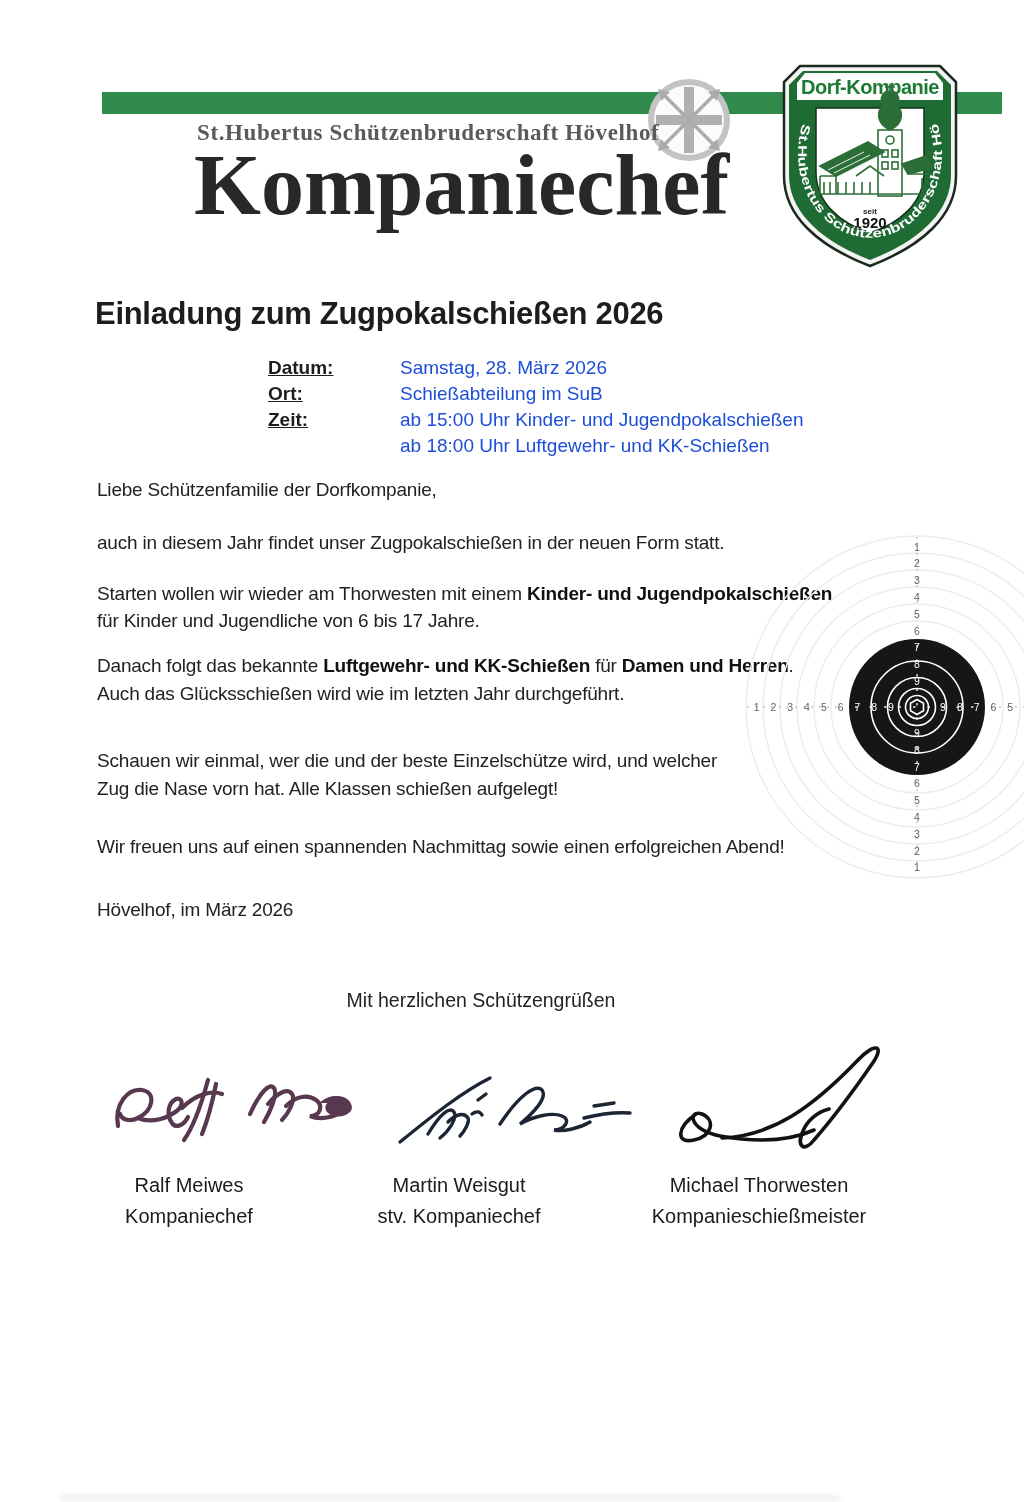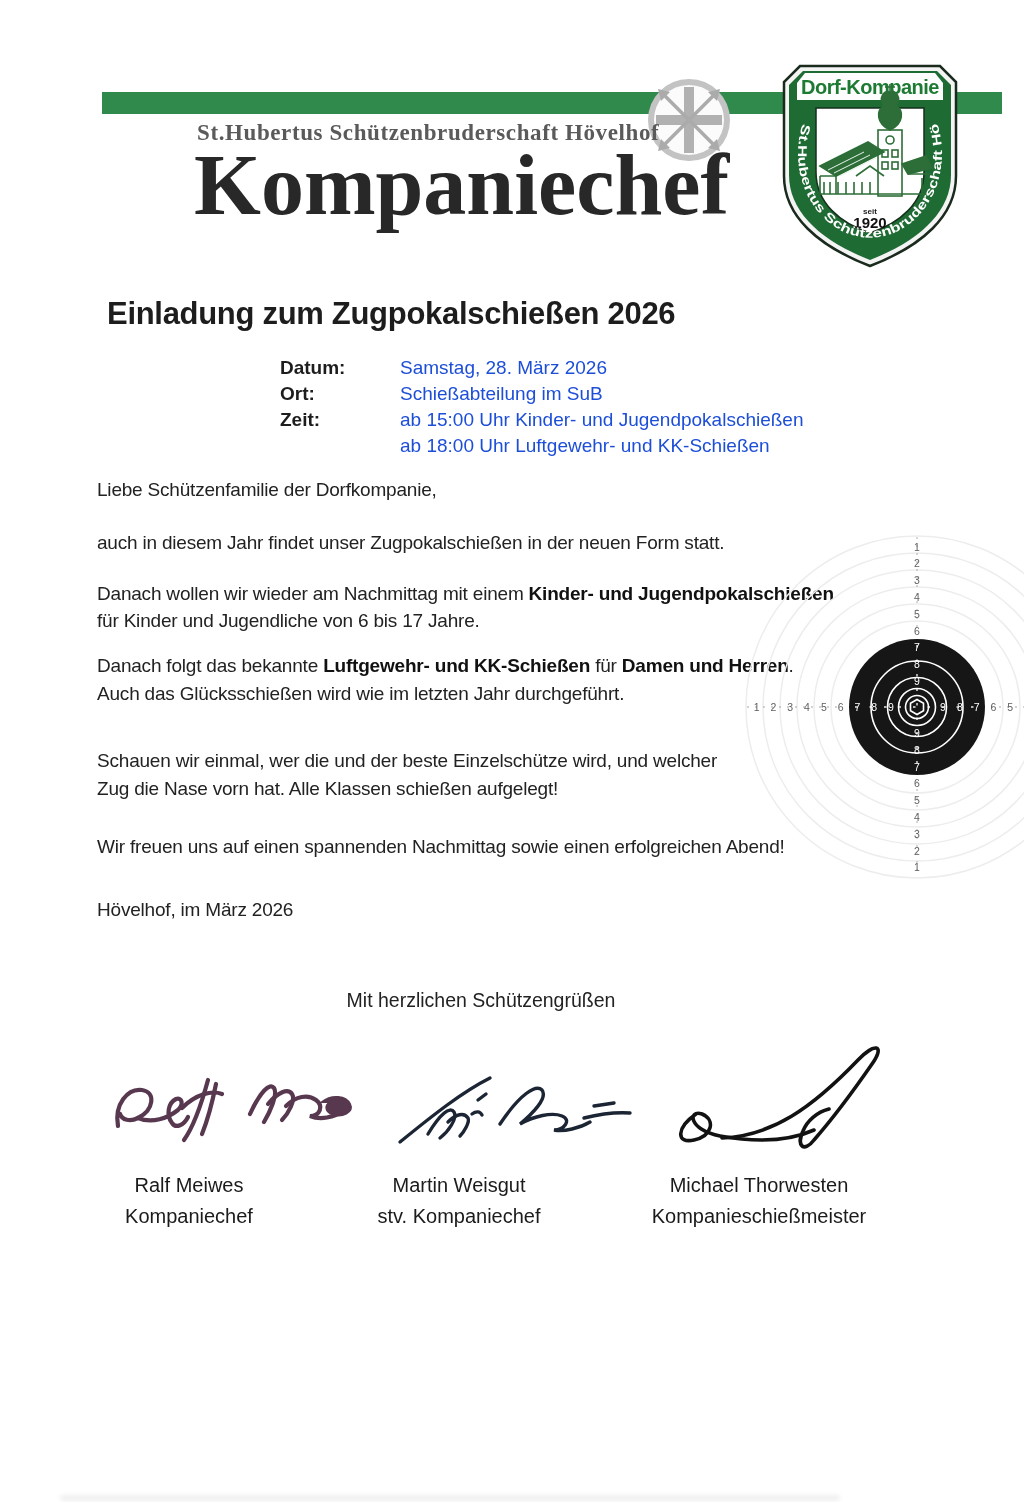--- a/index.html
+++ b/index.html
@@ -7,24 +7,24 @@
         font-family:"Liberation Sans",sans-serif;color:#222;}
   
   .green-bar{position:absolute;left:102px;top:92px;width:900px;height:22px;background:#2f8a4c;}
   .emblem{position:absolute;left:645px;top:76px;}
   .org-line{position:absolute;left:197px;top:120px;font-family:"Liberation Serif",serif;
             font-weight:600;font-size:23px;letter-spacing:.6px;color:#5a5a5a;white-space:nowrap;}
   .company{position:absolute;left:194px;top:142px;font-family:"Liberation Serif",serif;
            font-weight:600;font-size:86px;line-height:86px;color:#282828;white-space:nowrap;}
   .badge{position:absolute;left:772px;top:64px;}
   
-  .doc-title{position:absolute;left:107px;top:296px;font-size:31px;font-weight:bold;
+  .doc-title{position:absolute;left:95px;top:296px;font-size:31px;font-weight:bold;
              letter-spacing:-.3px;color:#1d1d1d;white-space:nowrap;}
   .drow{position:absolute;font-size:19px;white-space:nowrap;}
-  .dlabel{position:absolute;left:280px;font-weight:bold;color:#1d1d1d;}
+  .dlabel{position:absolute;left:268px;font-weight:bold;text-decoration:underline;color:#1d1d1d;}
   .dvalue{position:absolute;left:400px;color:#1d4ed8;}
   .bline{position:absolute;left:97px;font-size:19px;letter-spacing:-.2px;color:#222;white-space:nowrap;}
   .bline b{color:#111;}
   .closing{position:absolute;left:470px;top:989px;transform:translateX(-50%);
            font-size:19.5px;color:#222;white-space:nowrap;margin-left:11px;}
   
   .target{position:absolute;left:738px;top:532px;}
   .tnum{font-family:"Liberation Sans",sans-serif;font-size:10.5px;fill:#606060;
         text-anchor:middle;dominant-baseline:central;}
   .tnum.in{fill:#ffffff;}
@@ -113,21 +113,21 @@
       <span class="dlabel">Zeit:</span>
       <span class="dvalue">ab 15:00 Uhr Kinder- und Jugendpokalschießen</span>
     </div>
     <div class="drow" style="top:435px">
       <span class="dvalue">ab 18:00 Uhr Luftgewehr- und KK-Schießen</span>
     </div>
   </div>
 
   <div class="bline" style="top:479px">Liebe Schützenfamilie der Dorfkompanie,</div>
   <div class="bline" style="top:532px">auch in diesem Jahr findet unser Zugpokalschießen in der neuen Form statt.</div>
-  <div class="bline" style="top:583px"><span>Danach wollen wir wieder am Nachmittag mit einem </span><b>Kinder- und Jugendpokalschießen</b></div>
+  <div class="bline" style="top:583px"><span>Starten wollen wir wieder am Thorwesten mit einem </span><b>Kinder- und Jugendpokalschießen</b></div>
   <div class="bline" style="top:610px">für Kinder und Jugendliche von 6 bis 17 Jahre.</div>
   <div class="bline" style="top:655px"><span>Danach folgt das bekannte </span><b>Luftgewehr- und KK-Schießen</b><span> für </span><b>Damen und Herren</b><span>.</span></div>
   <div class="bline" style="top:683px">Auch das Glücksschießen wird wie im letzten Jahr durchgeführt.</div>
   <div class="bline" style="top:750px">Schauen wir einmal, wer die und der beste Einzelschütze wird, und welcher</div>
   <div class="bline" style="top:778px">Zug die Nase vorn hat. Alle Klassen schießen aufgelegt!</div>
   <div class="bline" style="top:836px">Wir freuen uns auf einen spannenden Nachmittag sowie einen erfolgreichen Abend!</div>
   <div class="bline" style="top:899px">Hövelhof, im März 2026</div>
   <div class="closing">Mit herzlichen Schützengrüßen</div>
 
   <svg class="target" width="286" height="380" viewBox="0 0 286 380">

